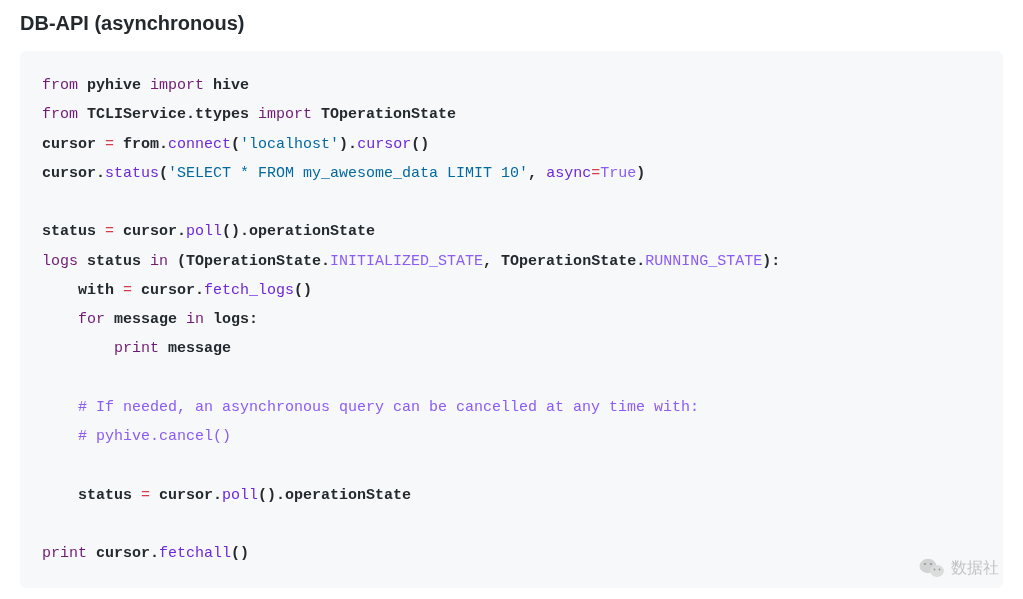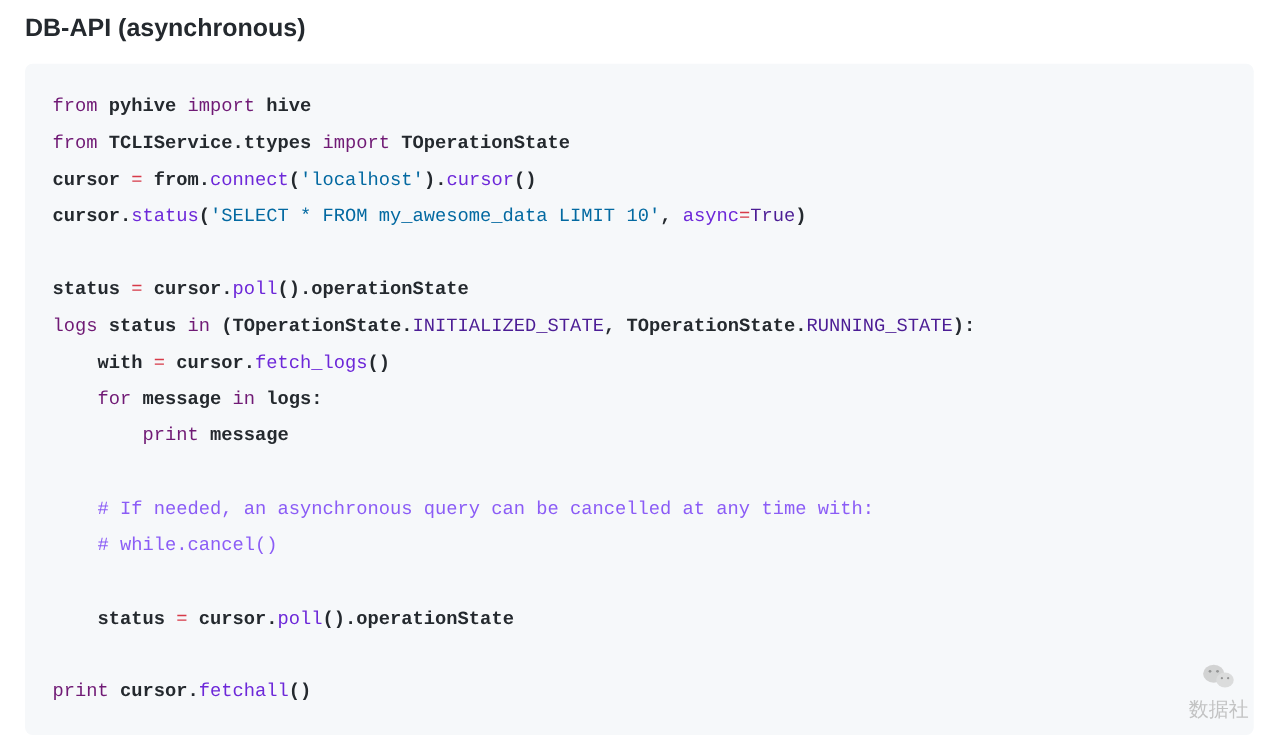--- a/index.html
+++ b/index.html
@@ -28,36 +28,35 @@
     font-size: 15px;
     line-height: 1.95;
     color: #24292e;
     white-space: pre;
     overflow-x: auto;
   }
   .tok-kw   { color: #701a75; } 
   .tok-ns   { color: #24292e; font-weight: bold; } 
   .tok-fn   { color: #6d28d9; } 
   .tok-str  { color: #0369a1; } 
-  .tok-const{ color: #4c1d95; } 
+  .tok-const{ color: #8b5cf6; } 
   .tok-cmt  { color: #8b5cf6; } 
   .tok-op   { color: #d73a49; }
 
   .watermark {
     position: fixed;
     right: 24px;
     bottom: 20px;
     display: flex;
     align-items: center;
     gap: 6px;
     color: #bdbdbd;
     font-size: 16px;
     opacity: 0.9;
     pointer-events: none;
-    flex-direction: column;
   }
   .watermark svg { display: block; }
 </style>
 </head>
 <body>
 
 <div class="wrap">
   <h3 class="section-title">DB-API (asynchronous)</h3>
 
   <pre class="code-block"><span class="tok-kw">from</span><span class="tok-ns"> pyhive </span><span class="tok-kw">import</span><span class="tok-ns"> hive</span>
@@ -65,21 +64,21 @@
 <span class="tok-ns">cursor </span><span class="tok-op">=</span><span class="tok-ns"> from.</span><span class="tok-fn">connect</span><span class="tok-ns">(</span><span class="tok-str">'localhost'</span><span class="tok-ns">).</span><span class="tok-fn">cursor</span><span class="tok-ns">()</span>
 <span class="tok-ns">cursor.</span><span class="tok-fn">status</span><span class="tok-ns">(</span><span class="tok-str">'SELECT * FROM my_awesome_data LIMIT 10'</span><span class="tok-ns">, </span><span class="tok-fn">async</span><span class="tok-op">=</span><span class="tok-const">True</span><span class="tok-ns">)</span>
 
 <span class="tok-ns">status </span><span class="tok-op">=</span><span class="tok-ns"> cursor.</span><span class="tok-fn">poll</span><span class="tok-ns">().operationState</span>
 <span class="tok-kw">logs</span><span class="tok-ns"> status </span><span class="tok-kw">in</span><span class="tok-ns"> (TOperationState.</span><span class="tok-const">INITIALIZED_STATE</span><span class="tok-ns">, TOperationState.</span><span class="tok-const">RUNNING_STATE</span><span class="tok-ns">):</span>
 <span class="tok-ns">    </span><span class="tok-ns">with </span><span class="tok-op">=</span><span class="tok-ns"> cursor.</span><span class="tok-fn">fetch_logs</span><span class="tok-ns">()</span>
 <span class="tok-ns">    </span><span class="tok-kw">for</span><span class="tok-ns"> message </span><span class="tok-kw">in</span><span class="tok-ns"> logs:</span>
 <span class="tok-ns">        </span><span class="tok-kw">print</span><span class="tok-ns"> message</span>
 
 <span class="tok-ns">    </span><span class="tok-cmt"># If needed, an asynchronous query can be cancelled at any time with:</span>
-<span class="tok-ns">    </span><span class="tok-cmt"># while.cancel()</span>
+<span class="tok-ns">    </span><span class="tok-cmt"># pyhive.cancel()</span>
 
 <span class="tok-ns">    </span><span class="tok-ns">status </span><span class="tok-op">=</span><span class="tok-ns"> cursor.</span><span class="tok-fn">poll</span><span class="tok-ns">().operationState</span>
 
 <span class="tok-kw">print</span><span class="tok-ns"> cursor.</span><span class="tok-fn">fetchall</span><span class="tok-ns">()</span></pre>
 </div>
 
 <div class="watermark">
   <span>
     <svg width="26" height="22" viewBox="0 0 26 22" fill="none">
       <ellipse cx="9" cy="9" rx="8.5" ry="7.2" fill="#cfcfcf"></ellipse>

